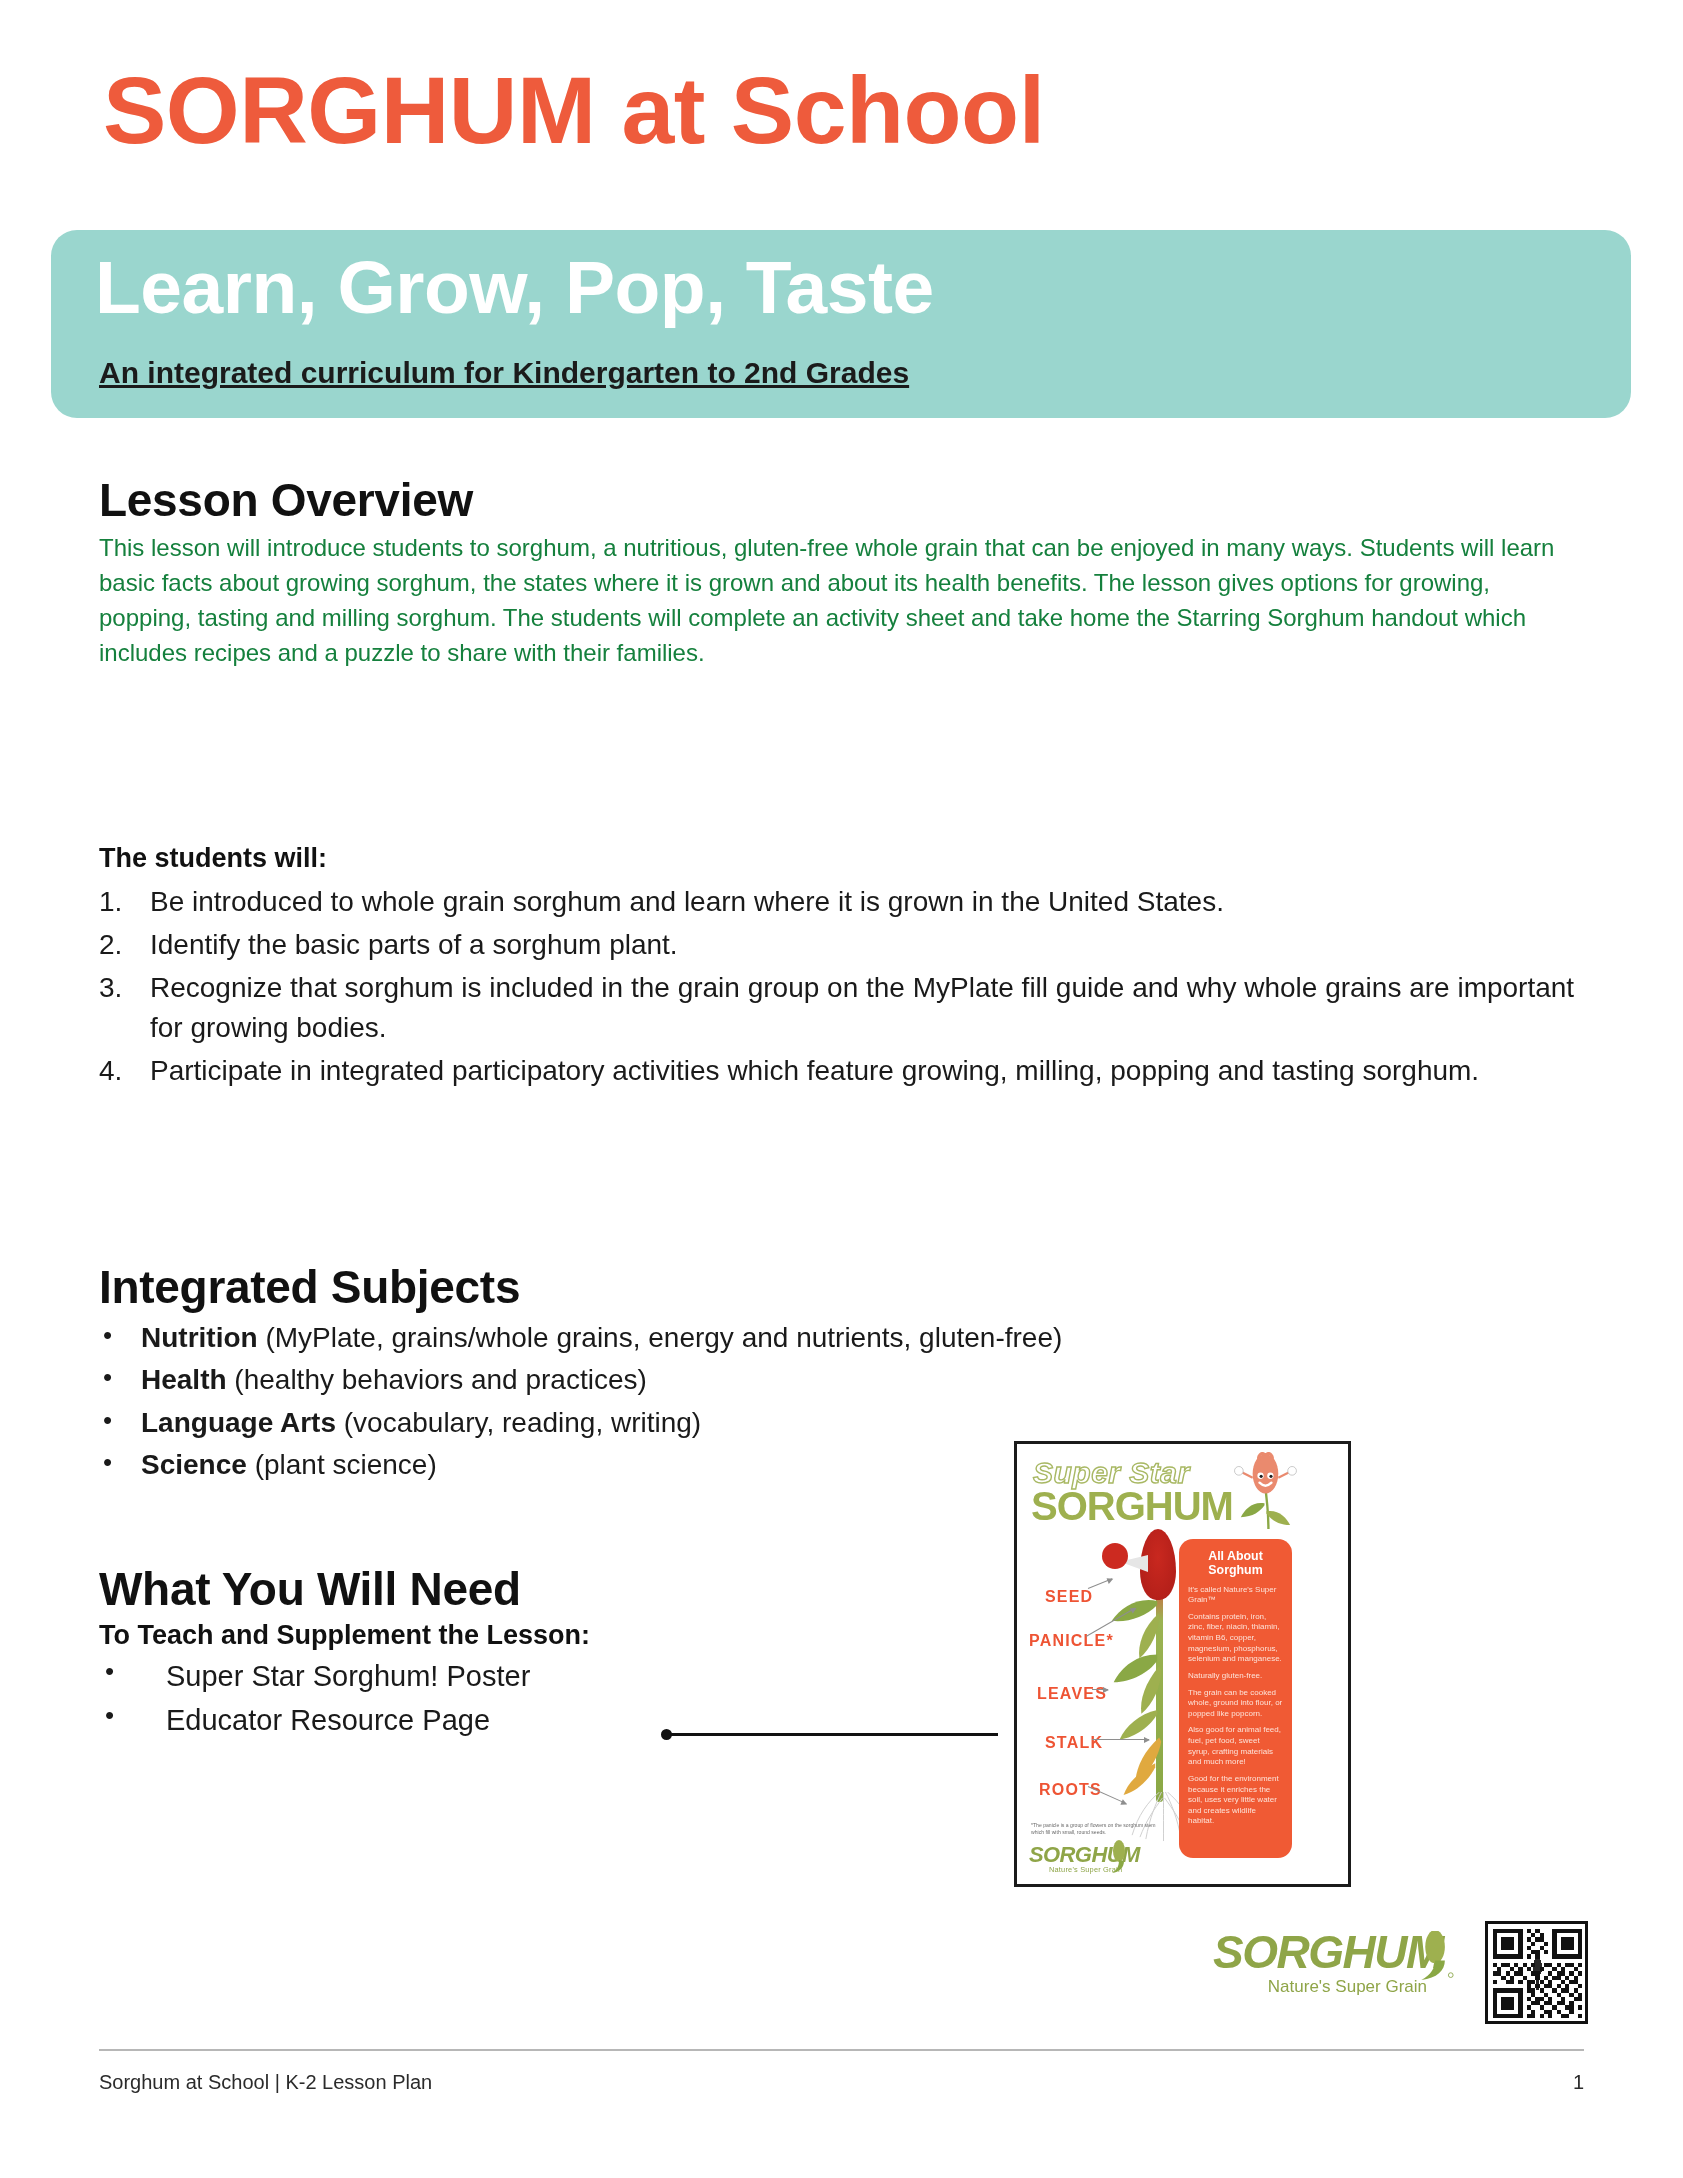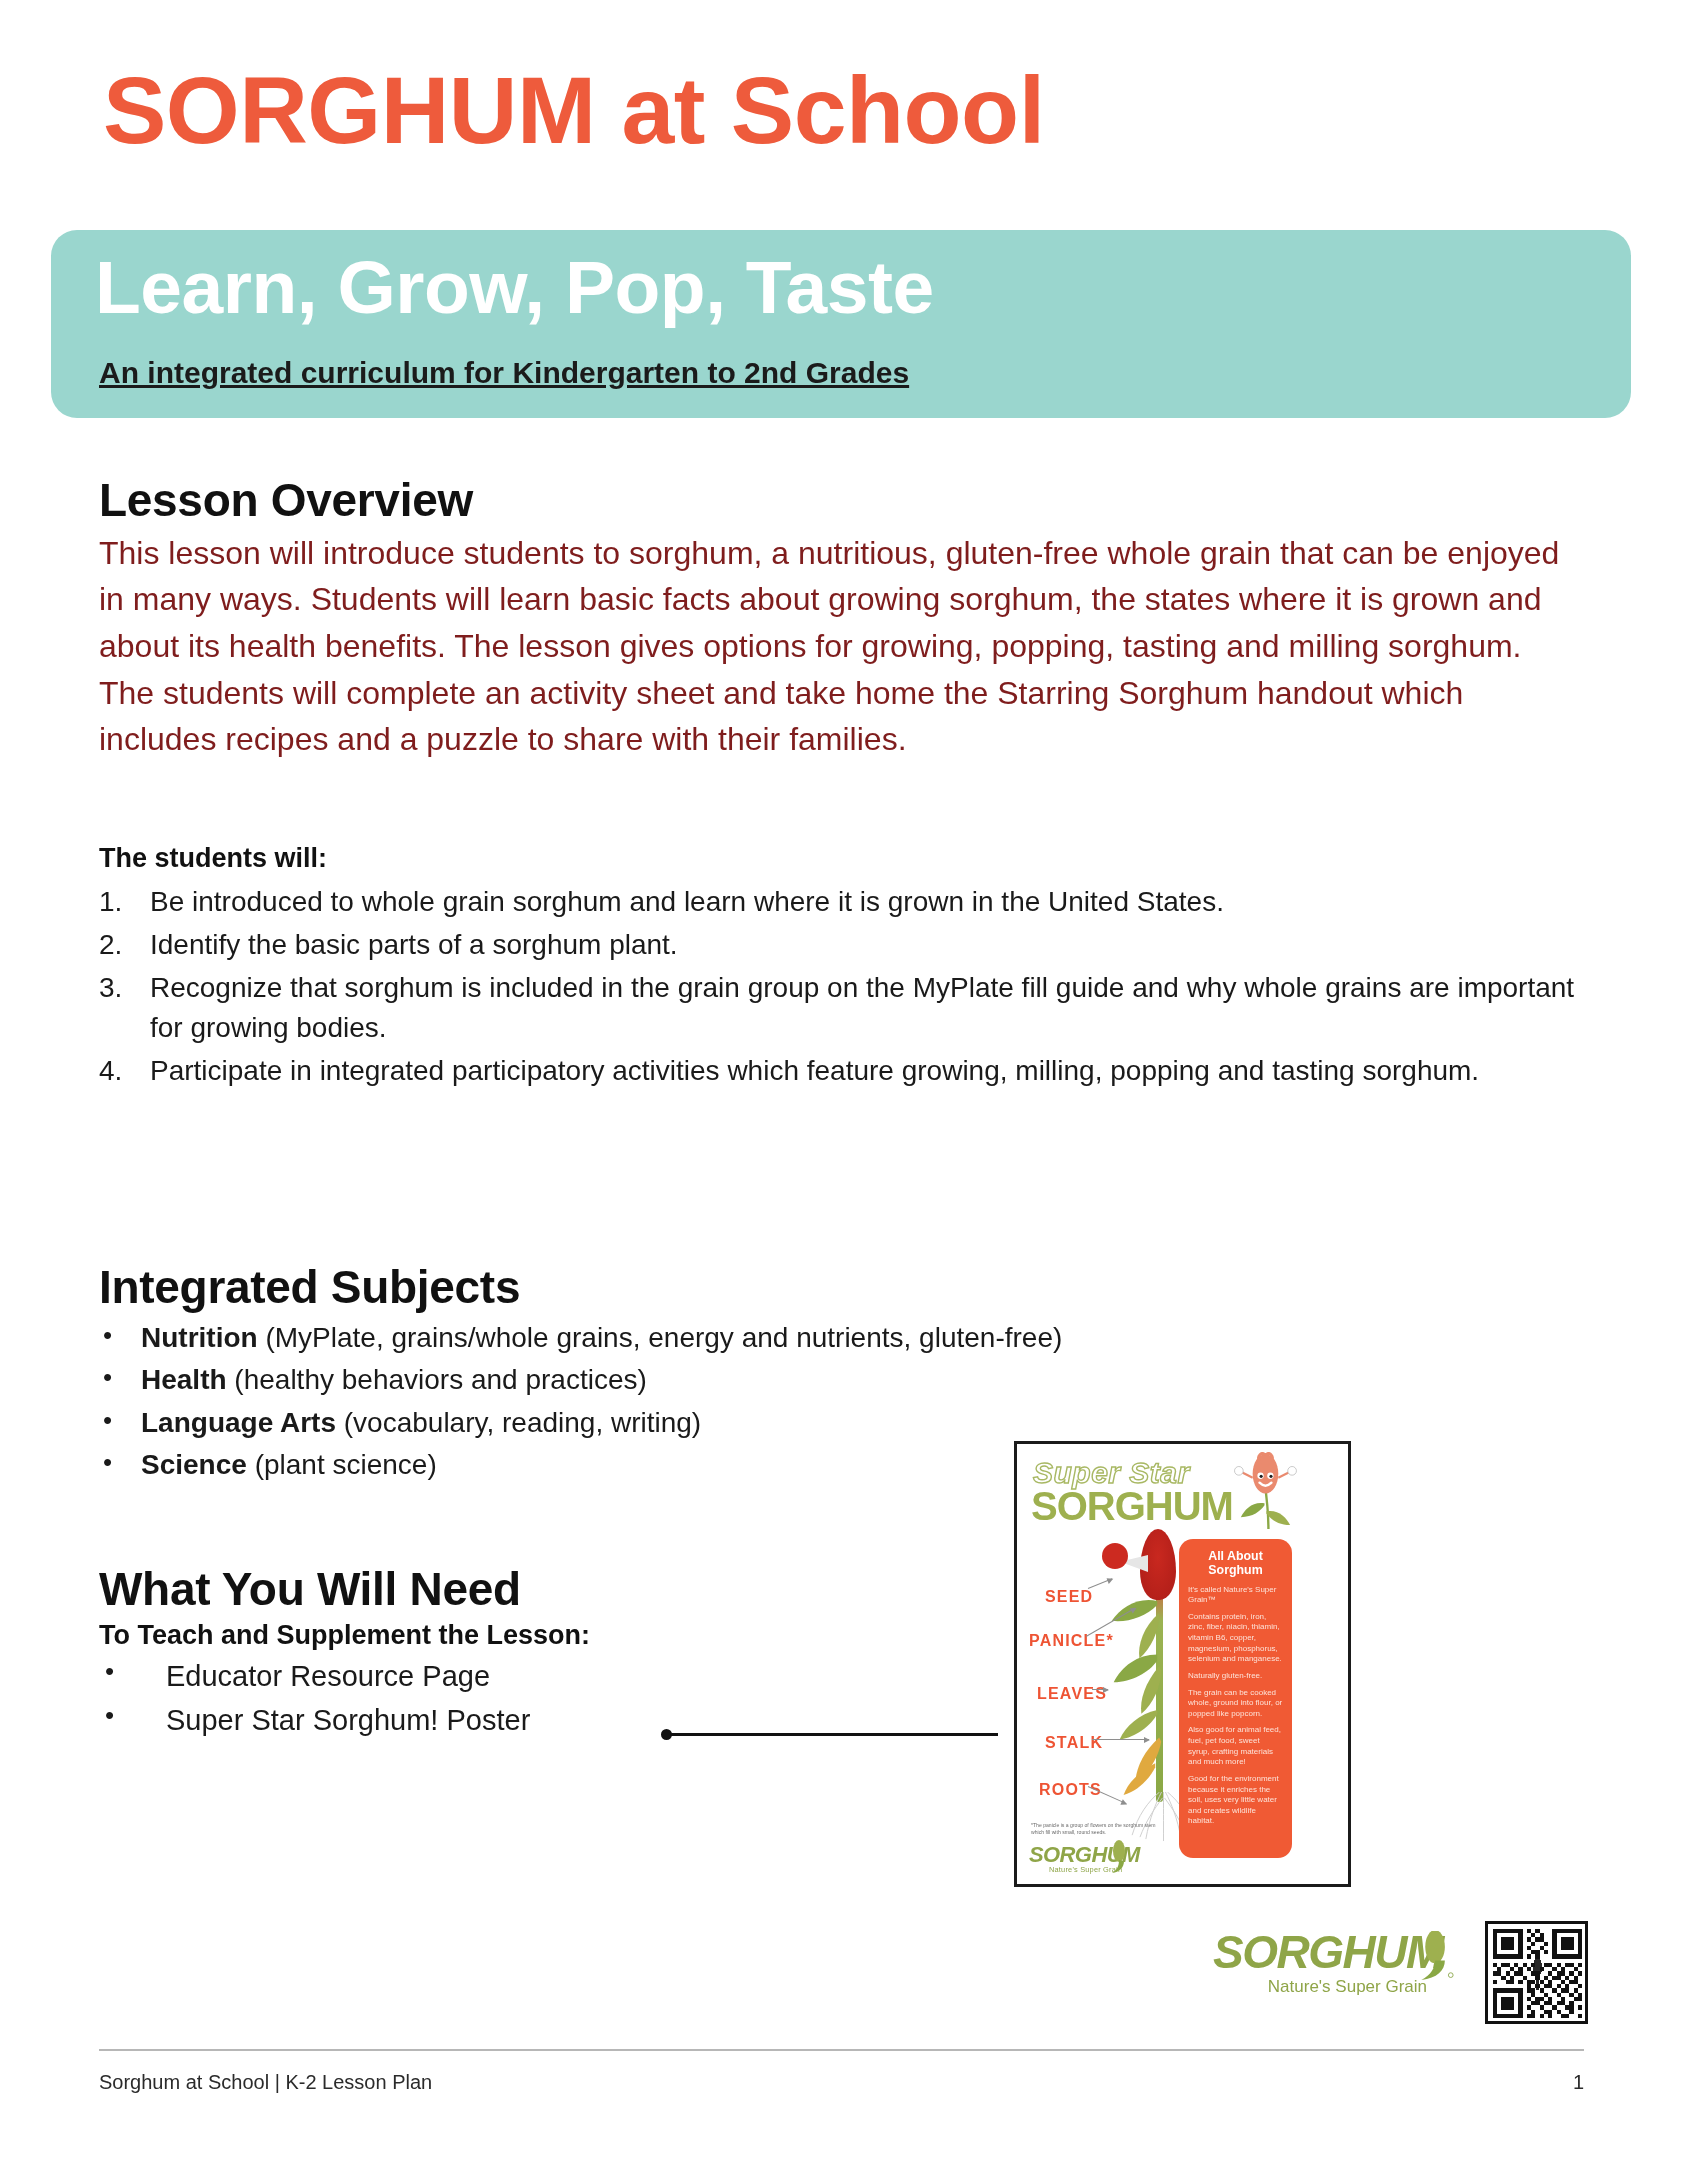--- a/index.html
+++ b/index.html
@@ -81,22 +81,22 @@
   }
 
   .sec-sub {
     font-size: 27px;
     font-weight: 700;
     color: #111111;
     line-height: 1.25;
   }
 
   .body-text {
-    font-size: 32px;
-    color: #7f1d1d;
+    font-size: 24px;
+    color: #15803d;
     line-height: 1.46;
   }
 
   
   ol.objectives {
     list-style: none;
     margin-top: 6px;
   }
   ol.objectives li {
     position: relative;
@@ -433,22 +433,22 @@
       <li>
         <span class="lead">Science</span><span> (plant science)</span>
       </li>
     </ul>
   </div>
 
   <div class="section" style="top:1564px; width:891px;">
     <div class="sec-head">What You Will Need</div>
     <div class="sec-sub">To Teach and Supplement the Lesson:</div>
     <ul class="needs">
+      <li>Super Star Sorghum! Poster</li>
       <li>Educator Resource Page</li>
-      <li>Super Star Sorghum! Poster</li>
     </ul>
   </div>
 
   <div class="leader">
     <div class="dot"></div>
     <div class="ln"></div>
   </div>
 
   <div class="poster">
     <div class="poster-inner">

